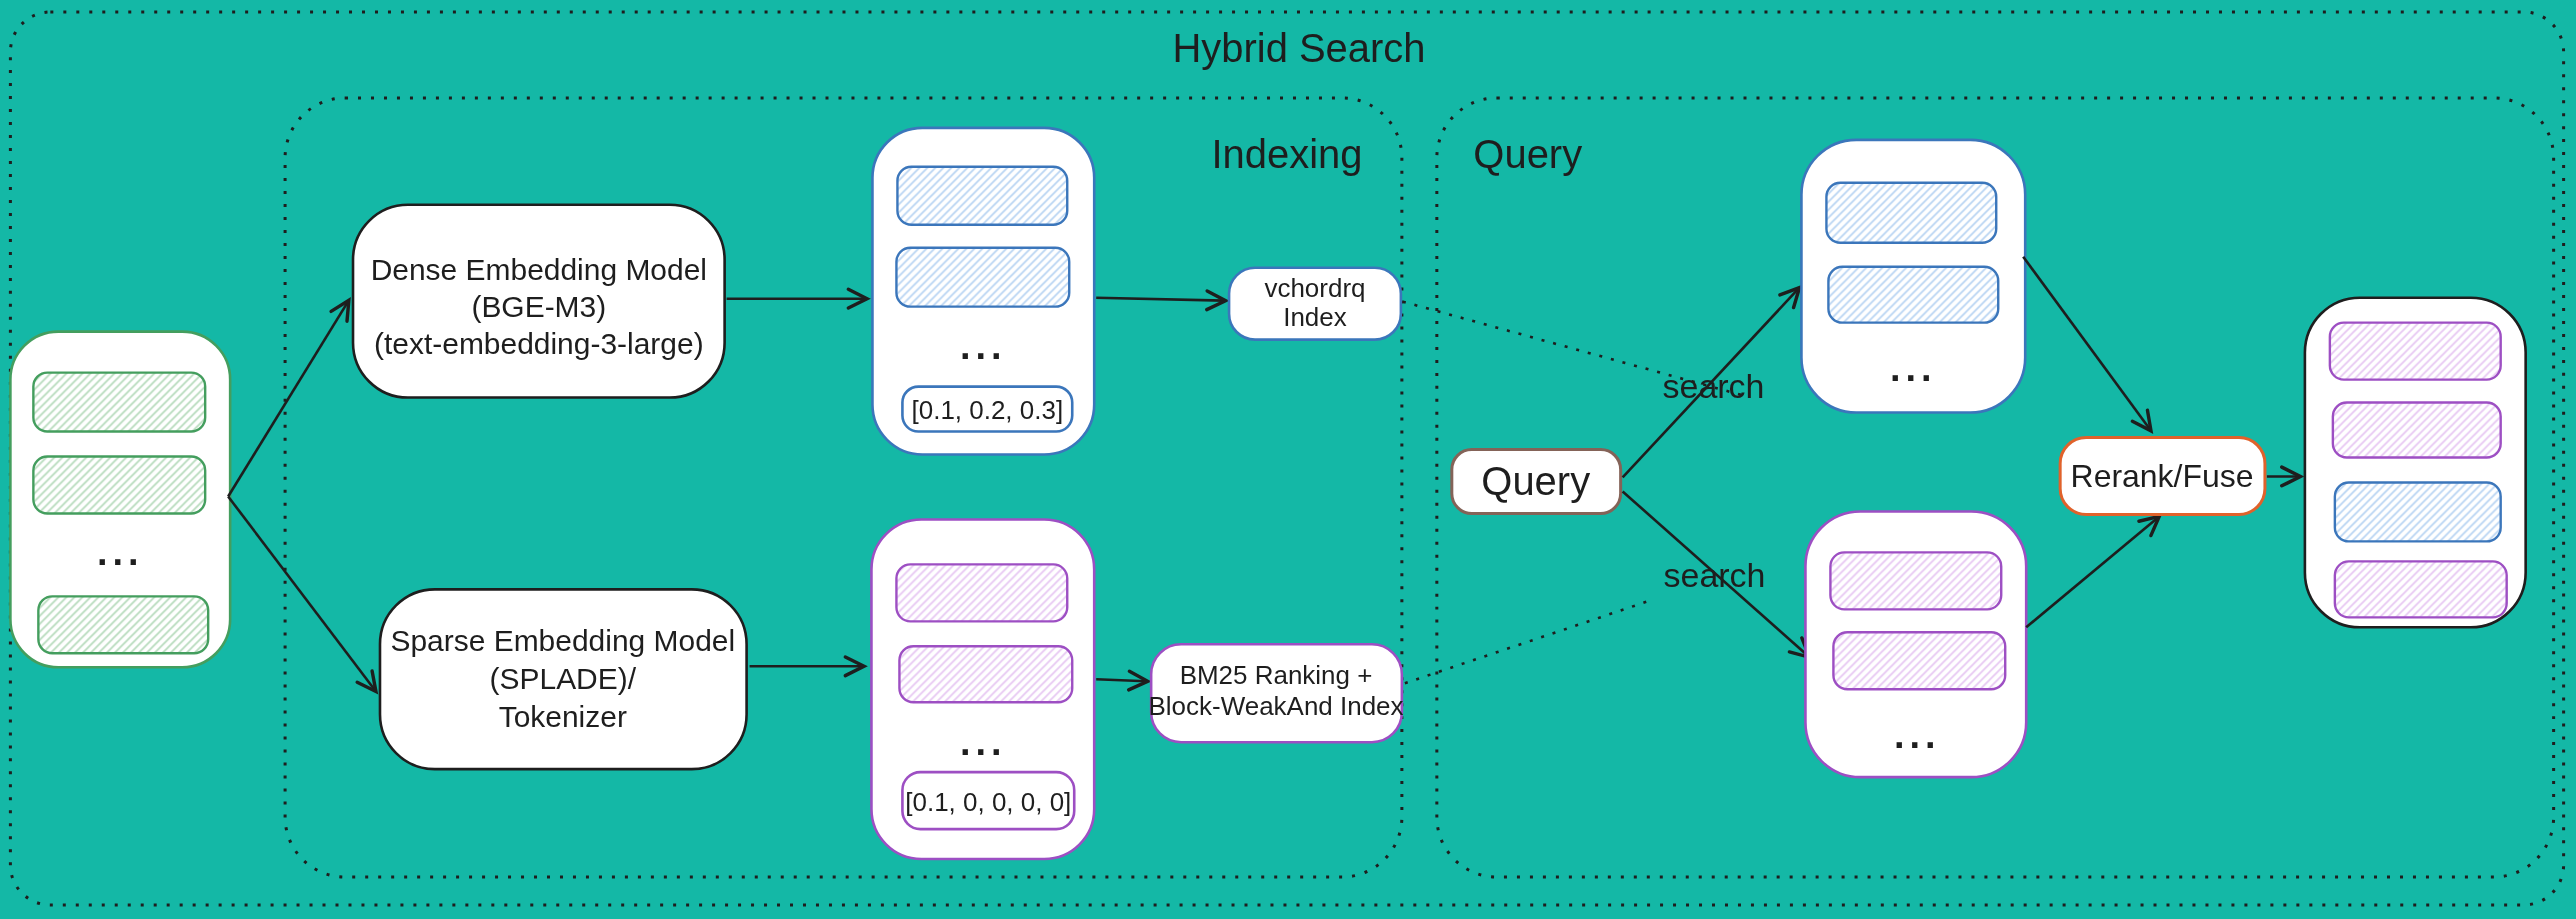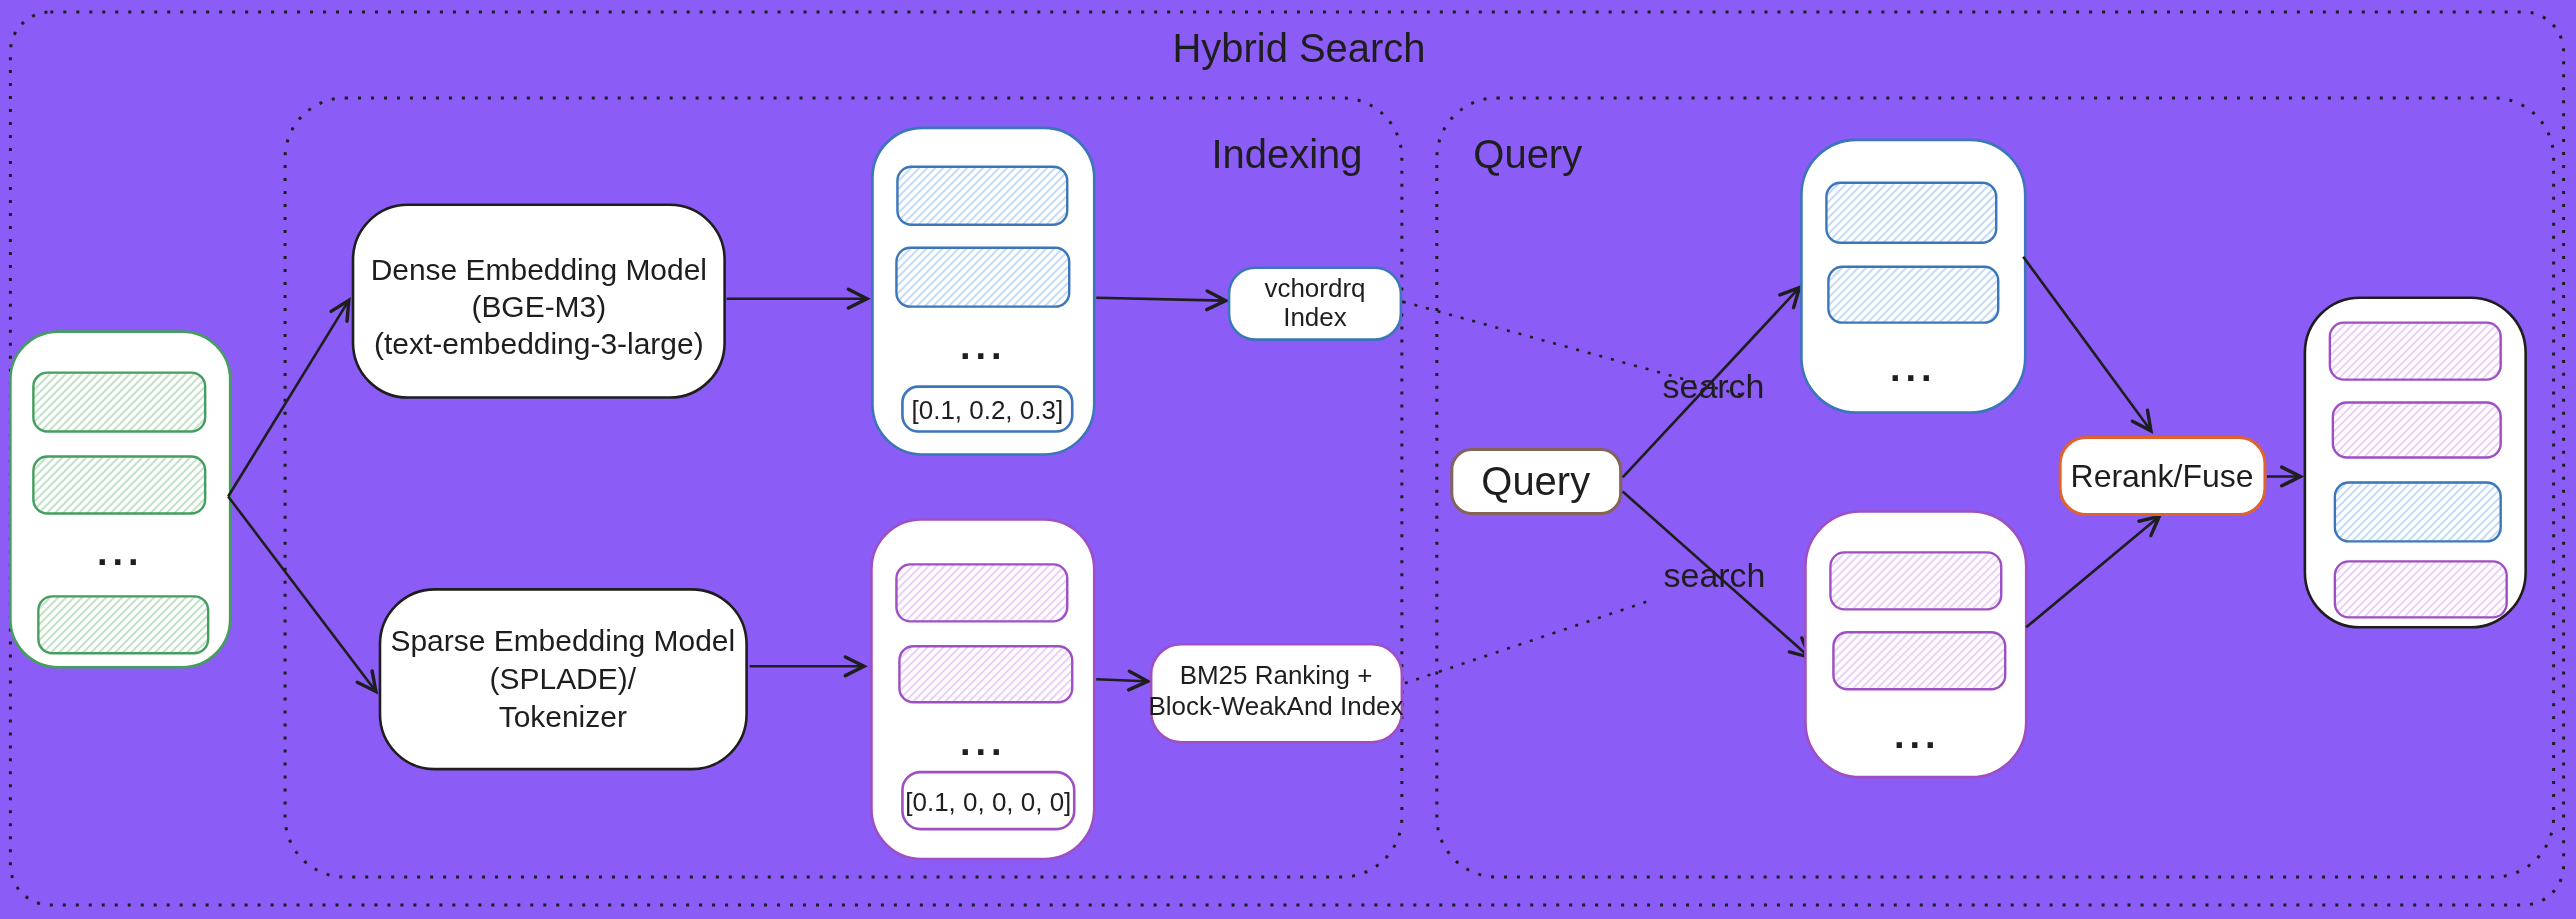--- a/index.html
+++ b/index.html
@@ -1,16 +1,16 @@
 <!DOCTYPE html>
 <html><head>
 <meta charset="utf-8">
 <style>
   html,body{margin:0;padding:0;background:#ffffff;}
-  .stage{width:2576px;height:919px;position:relative;background:#8b5cf6;}
+  .stage{width:2576px;height:919px;position:relative;background:#14b8a6;}
   svg{display:block;}
   text{font-family:"Liberation Sans","DejaVu Sans",sans-serif;fill:#1e1e1e;}
   .t-title{font-size:40px;}
   .t-section{font-size:40px;}
   .t-node{font-size:30px;}
   .t-small{font-size:26px;}
   .t-search{font-size:34px;}
   .t-query{font-size:40px;}
   .t-rerank{font-size:32px;}
   .t-ellipsis{font-size:38px;font-weight:bold;letter-spacing:5px;}

